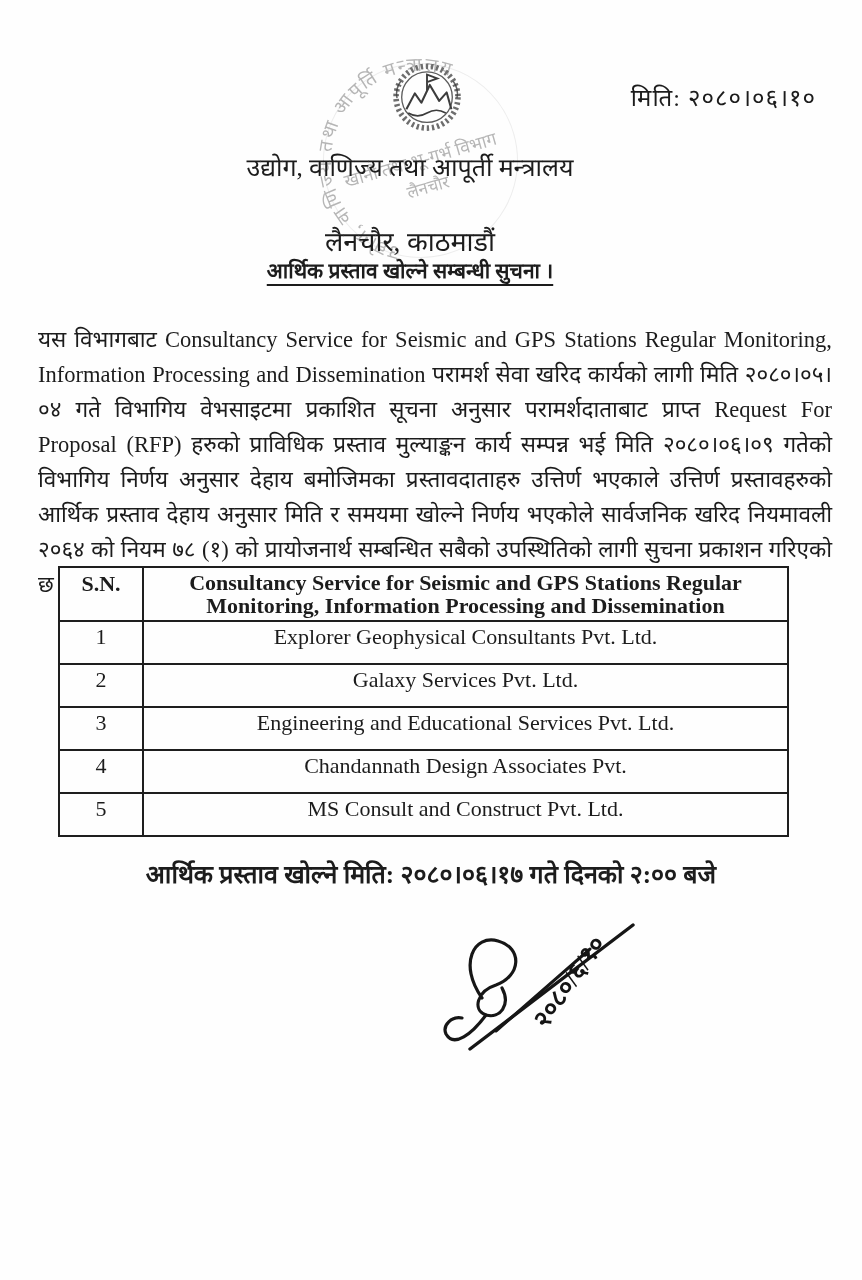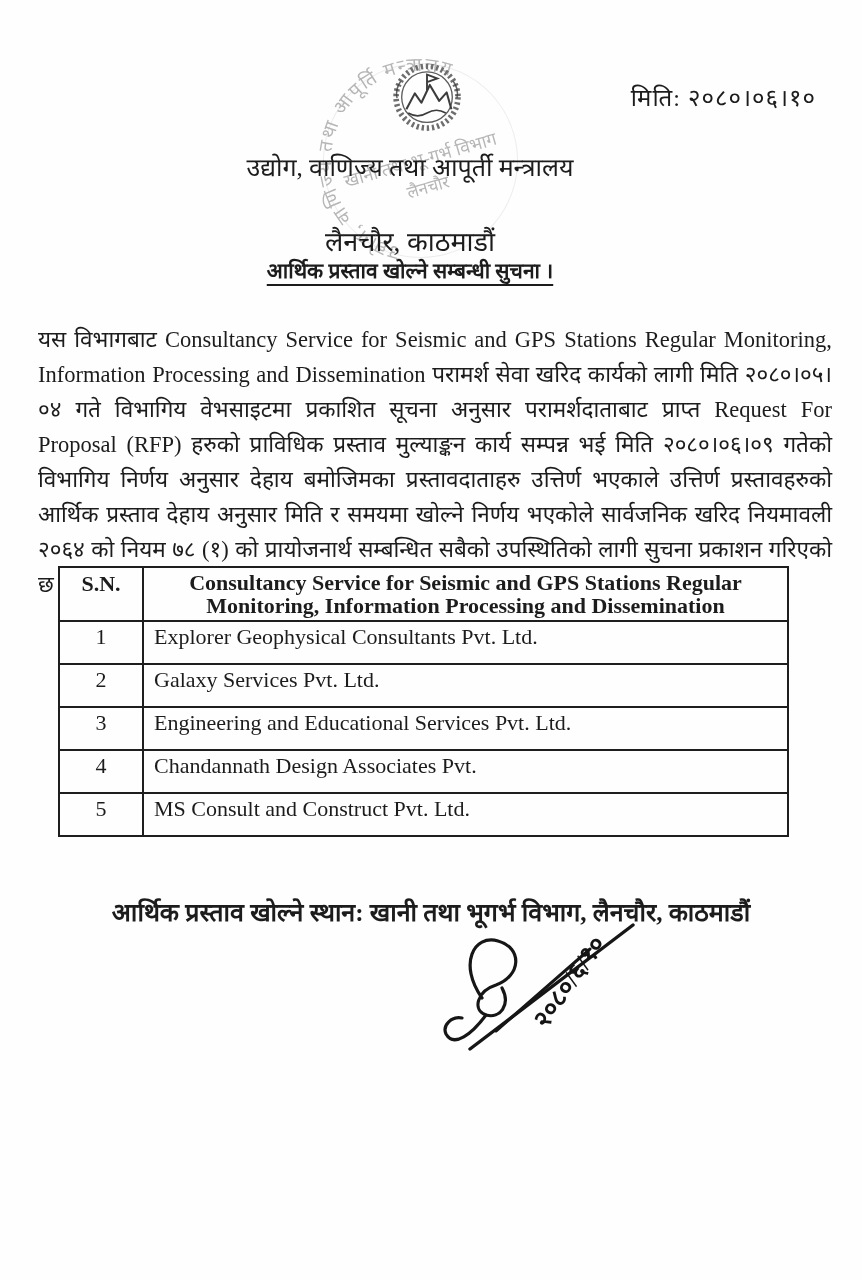--- a/index.html
+++ b/index.html
@@ -52,21 +52,21 @@
     border-radius:15px;
   }
   .notice-table th,.notice-table td{
     border:2px solid #1e1e1e;
     padding:3px 10px;
     vertical-align:top;
   }
   .notice-table th{font-weight:bold;}
   .col-sn{width:62px;text-align:center;}
   .col-name{text-align:center;line-height:23px;padding-left:28px;padding-right:28px;font-family:Liberation Serif, serif;}
-  .notice-table td.cell-name{text-align:left;}
+  .notice-table td.cell-name{text-align:center;}
   .notice-table tr.data-row{height:43px;}
   .notice-table td{font-size:22px;line-height:24px;}
   
   .ftr{left:0;width:862px;text-align:center;font-weight:bold;white-space:nowrap;}
   .open-date{top:856px;font-size:25px;}
   .open-place{top:894px;font-size:25px;}
   
   .signature{left:428px;top:918px;width:235px;height:145px;}
   .sig-date{
     position:absolute;left:96px;top:96px;
@@ -134,21 +134,21 @@
         <td class="col-sn">4</td>
         <td class="cell-name">Chandannath Design Associates Pvt.</td>
       </tr>
       <tr class="data-row">
         <td class="col-sn">5</td>
         <td class="cell-name">MS Consult and Construct Pvt. Ltd.</td>
       </tr>
     </tbody>
   </table>
 
-  <div class="abs ftr open-place">आर्थिक प्रस्ताव खोल्ने स्थान: खानी तथा भूगर्भ विभाग, लैनचौर, काठमाडौं</div>
+  <div class="abs ftr open-date">आर्थिक प्रस्ताव खोल्ने मिति: २०८०।०६।१७ गते दिनको २:०० बजे</div>
 
   <div class="abs signature">
     <svg width="235" height="145" viewBox="0 0 235 145" aria-hidden="true">
       <g fill="none" stroke="#161616" stroke-linecap="round" stroke-linejoin="round">
         <path stroke-width="3.2" d="M54,80 C30,46 46,16 70,23 C95,30 93,58 68,67 C49,73 44,92 58,97 C72,101 83,87 74,70"></path>
         <path stroke-width="3.2" d="M58,97 C44,116 26,130 18,116 C14,107 24,98 34,100"></path>
         <path stroke-width="3.4" d="M205,7 L42,131"></path>
         <path stroke-width="3.0" d="M68,113 L162,31"></path>
       </g>
     </svg>

